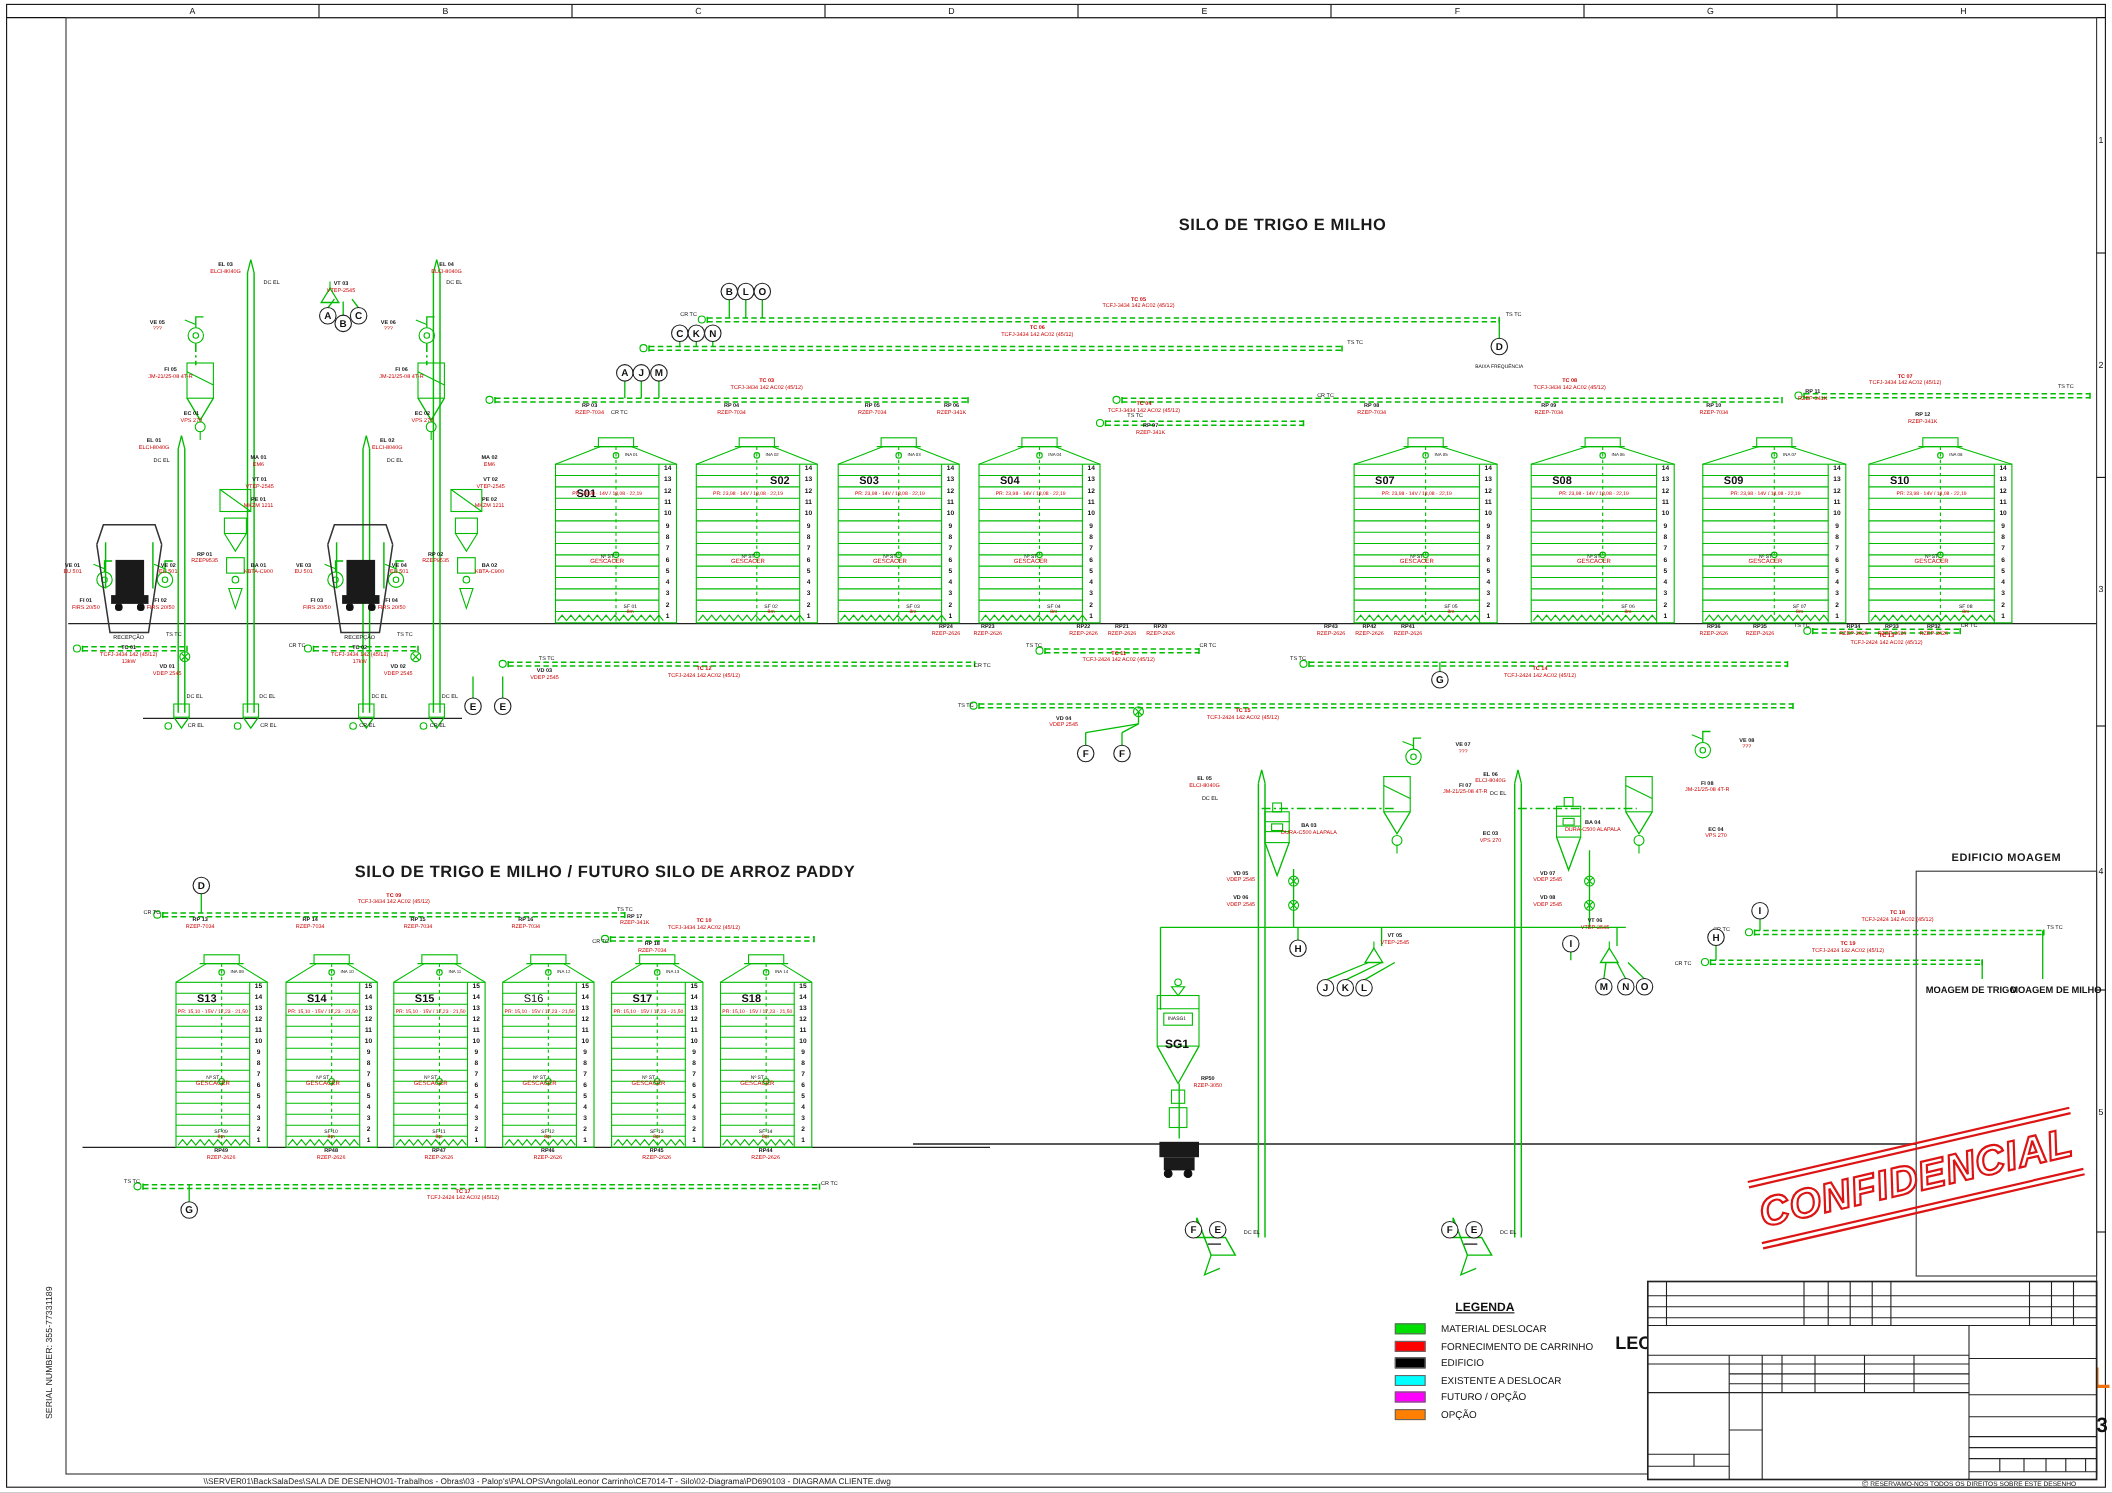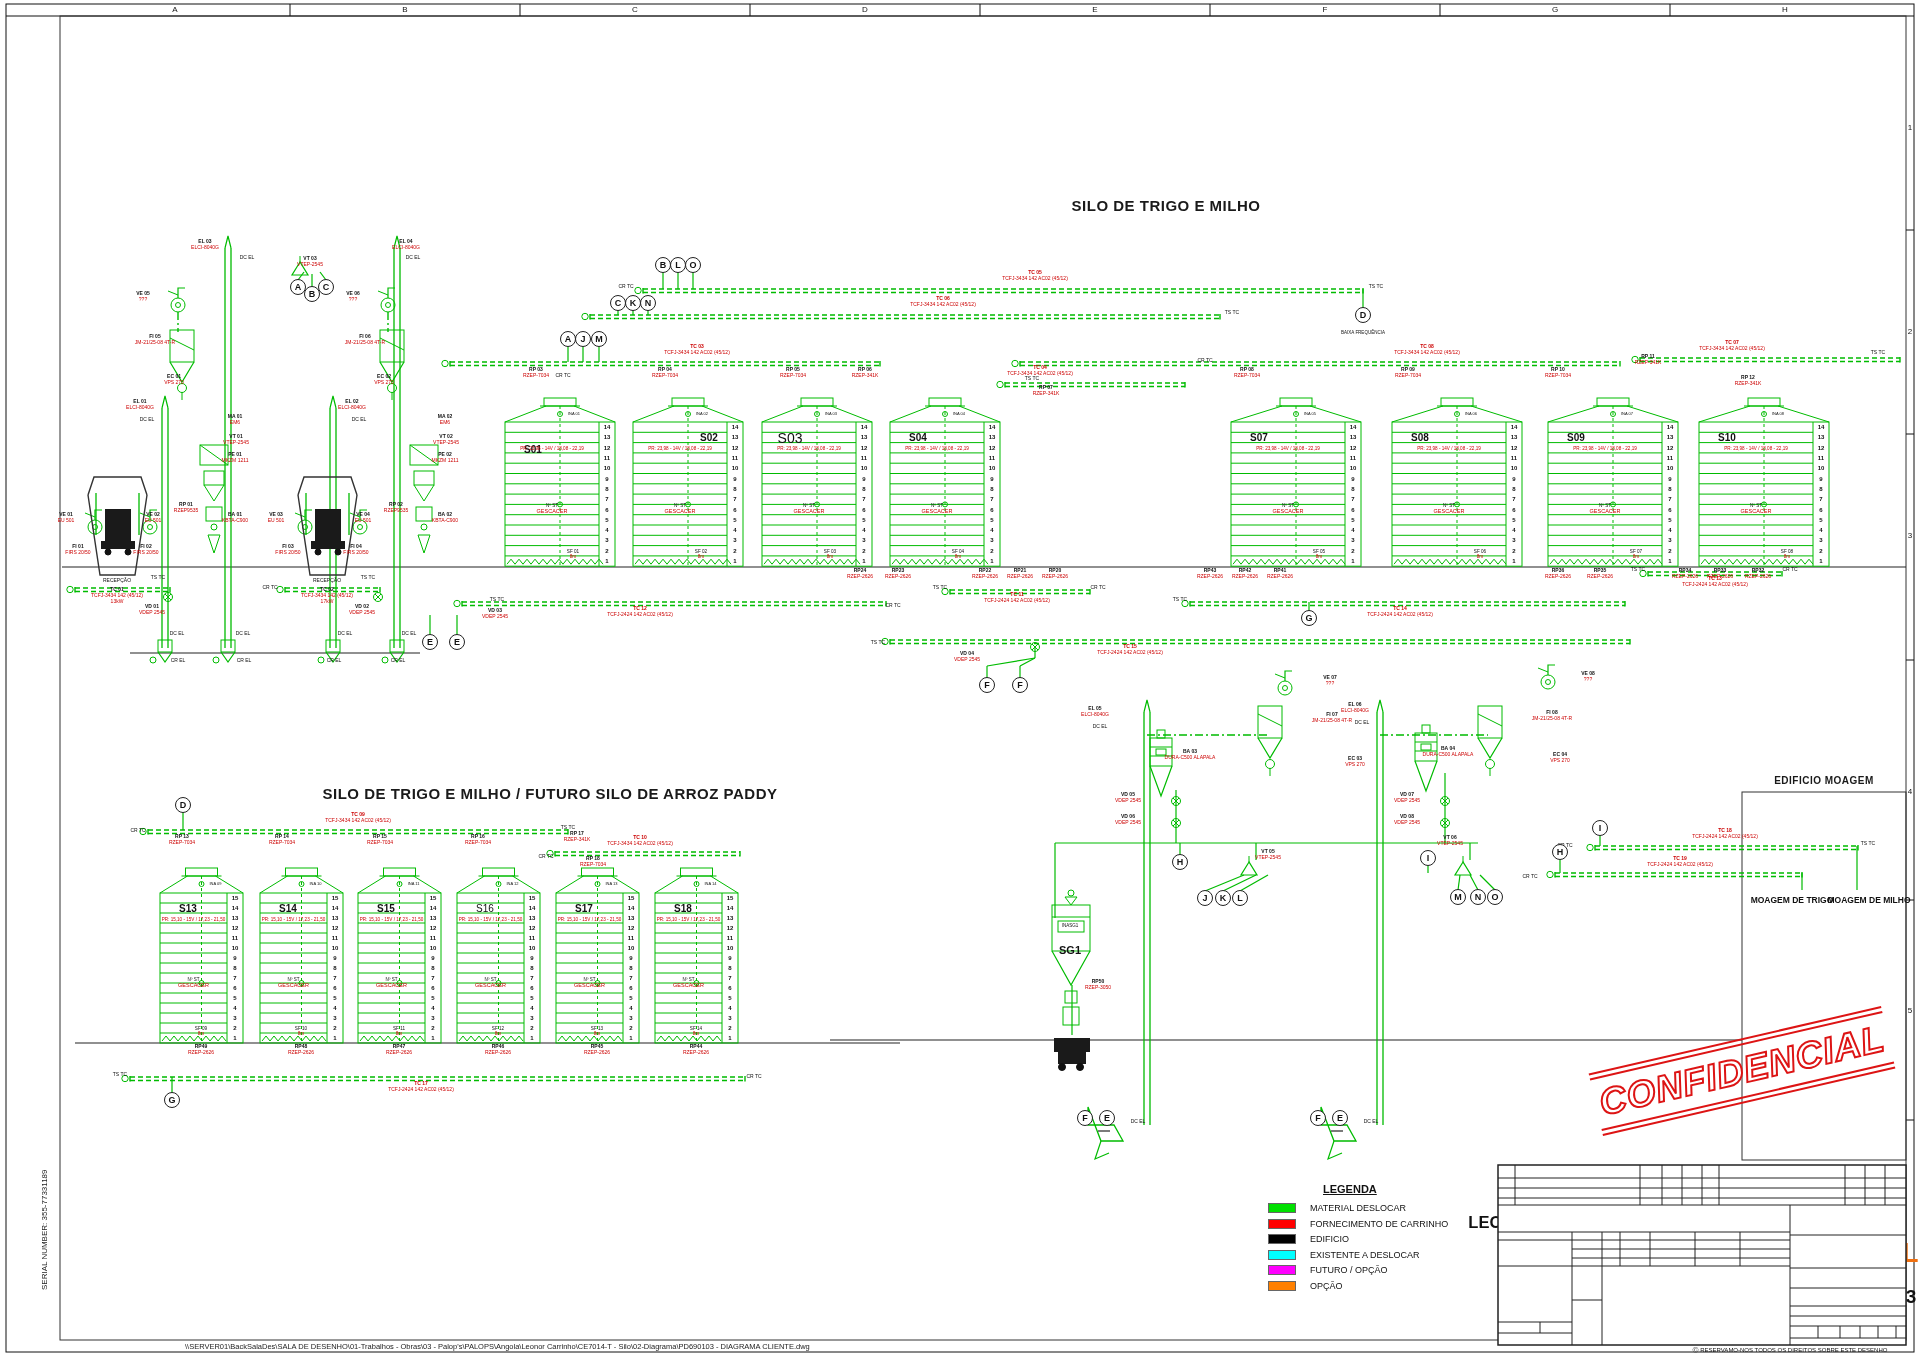--- a/index.html
+++ b/index.html
@@ -750,21 +750,21 @@
       <div class="lbl" style="left: 864px; top: 468.35px; font-size: 6px; font-weight: bold;"><span class="k">10</span></div>
       <div class="lbl" style="left: 864px; top: 478.65px; font-size: 6px; font-weight: bold;"><span class="k">9</span></div>
       <div class="lbl" style="left: 864px; top: 488.95px; font-size: 6px; font-weight: bold;"><span class="k">8</span></div>
       <div class="lbl" style="left: 864px; top: 499.25px; font-size: 6px; font-weight: bold;"><span class="k">7</span></div>
       <div class="lbl" style="left: 864px; top: 509.55px; font-size: 6px; font-weight: bold;"><span class="k">6</span></div>
       <div class="lbl" style="left: 864px; top: 519.85px; font-size: 6px; font-weight: bold;"><span class="k">5</span></div>
       <div class="lbl" style="left: 864px; top: 530.15px; font-size: 6px; font-weight: bold;"><span class="k">4</span></div>
       <div class="lbl" style="left: 864px; top: 540.45px; font-size: 6px; font-weight: bold;"><span class="k">3</span></div>
       <div class="lbl" style="left: 864px; top: 550.75px; font-size: 6px; font-weight: bold;"><span class="k">2</span></div>
       <div class="lbl" style="left: 864px; top: 561.05px; font-size: 6px; font-weight: bold;"><span class="k">1</span></div>
-      <div class="lbl" style="left: 790px; top: 438px; font-size: 10px; font-weight: bold;"><span class="k" style="font-size:14px;font-weight:normal">S03</span></div>
+      <div class="lbl" style="left: 790px; top: 438px; font-size: 10px; font-weight: bold;"><span class="k" style="font-size:10px;font-weight:bold">S03</span></div>
       <div class="lbl" style="left: 809px; top: 449px; font-size: 4.6px;"><span class="r">PR: 23,98 - 14V / 18,08 - 22,19</span></div>
       <div class="lbl" style="left: 809px; top: 508.52px; font-size: 4.5px;"><span class="k">Nº ST</span><br><span class="r" style="font-size:5.5px">GESCACER</span></div>
       <div class="lbl" style="left: 830px; top: 554.2px; font-size: 4.6px;"><span class="k">SF 03</span><br><span class="r">8m</span></div>
       <div class="lbl" style="left: 831px; top: 414px; font-size: 4px;"><span class="k">INA 03</span></div>
       <div class="lbl" style="left: 992px; top: 427.15px; font-size: 6px; font-weight: bold;"><span class="k">14</span></div>
       <div class="lbl" style="left: 992px; top: 437.45px; font-size: 6px; font-weight: bold;"><span class="k">13</span></div>
       <div class="lbl" style="left: 992px; top: 447.75px; font-size: 6px; font-weight: bold;"><span class="k">12</span></div>
       <div class="lbl" style="left: 992px; top: 458.05px; font-size: 6px; font-weight: bold;"><span class="k">11</span></div>
       <div class="lbl" style="left: 992px; top: 468.35px; font-size: 6px; font-weight: bold;"><span class="k">10</span></div>
       <div class="lbl" style="left: 992px; top: 478.65px; font-size: 6px; font-weight: bold;"><span class="k">9</span></div>

